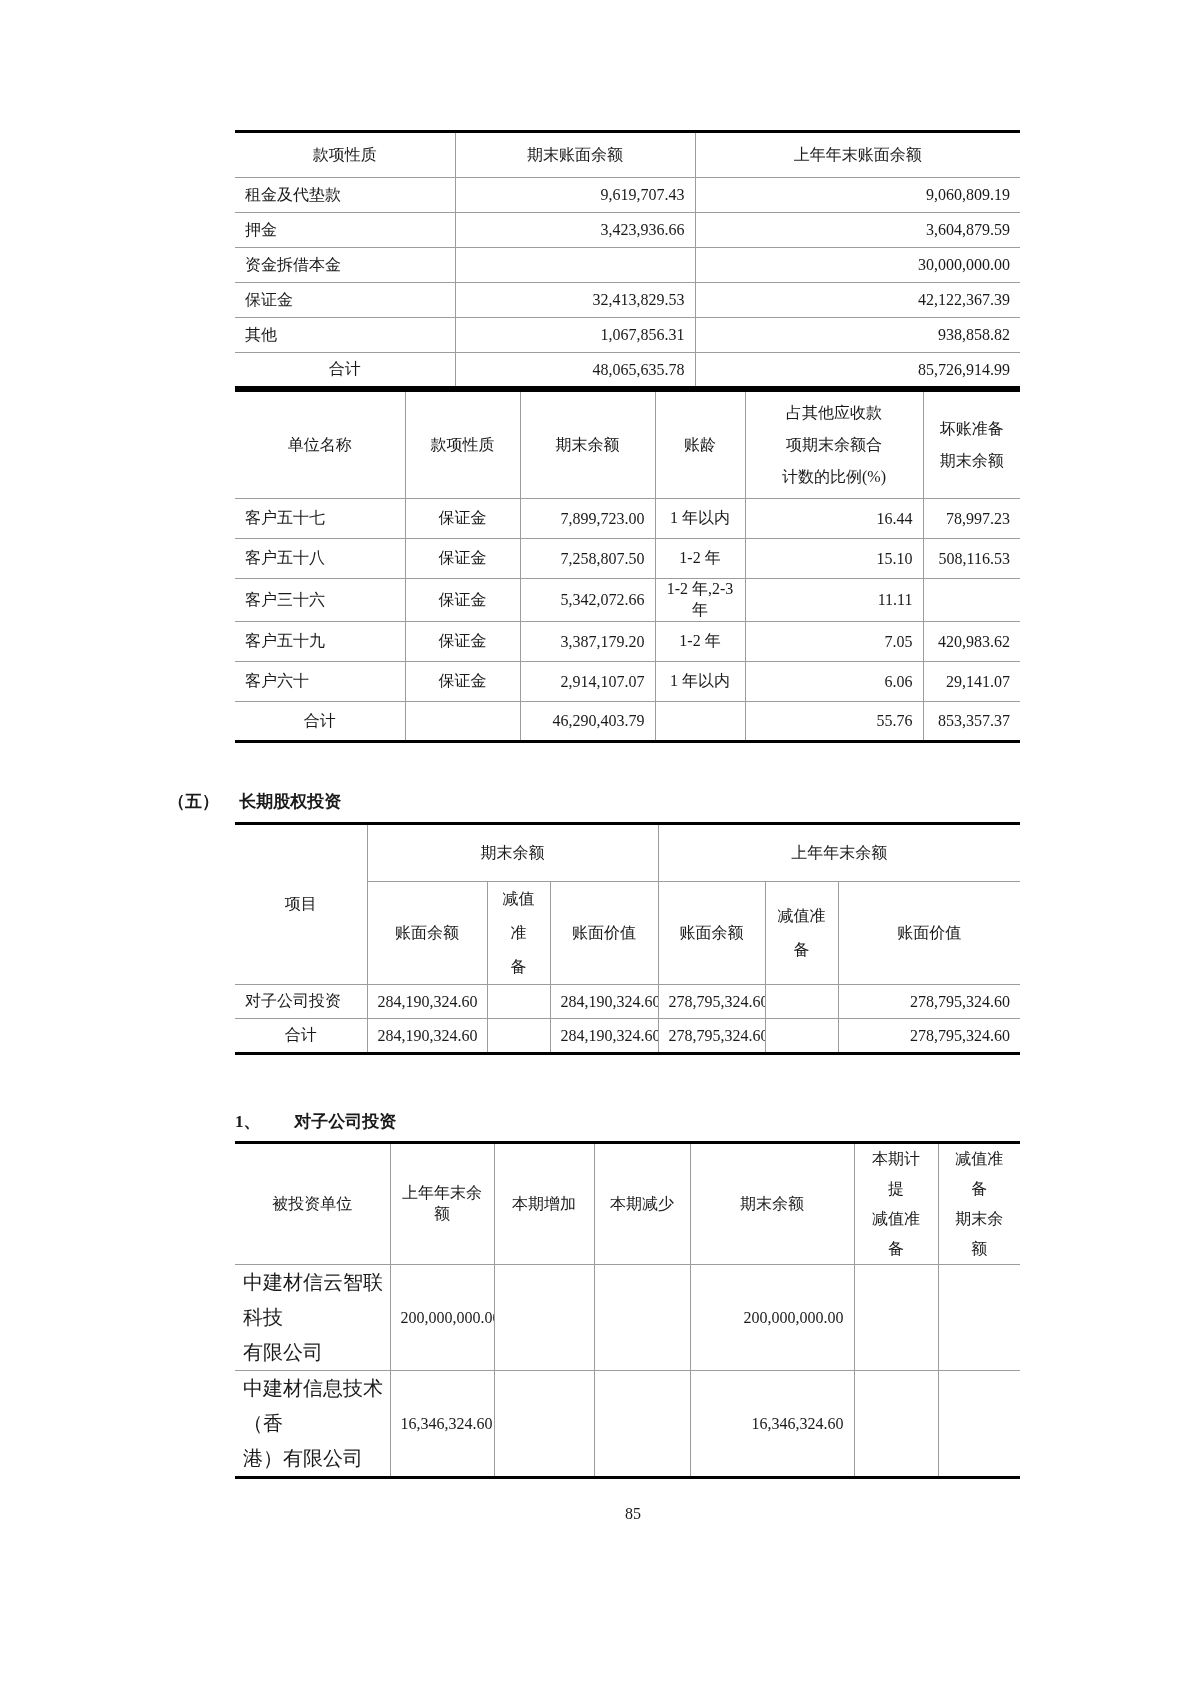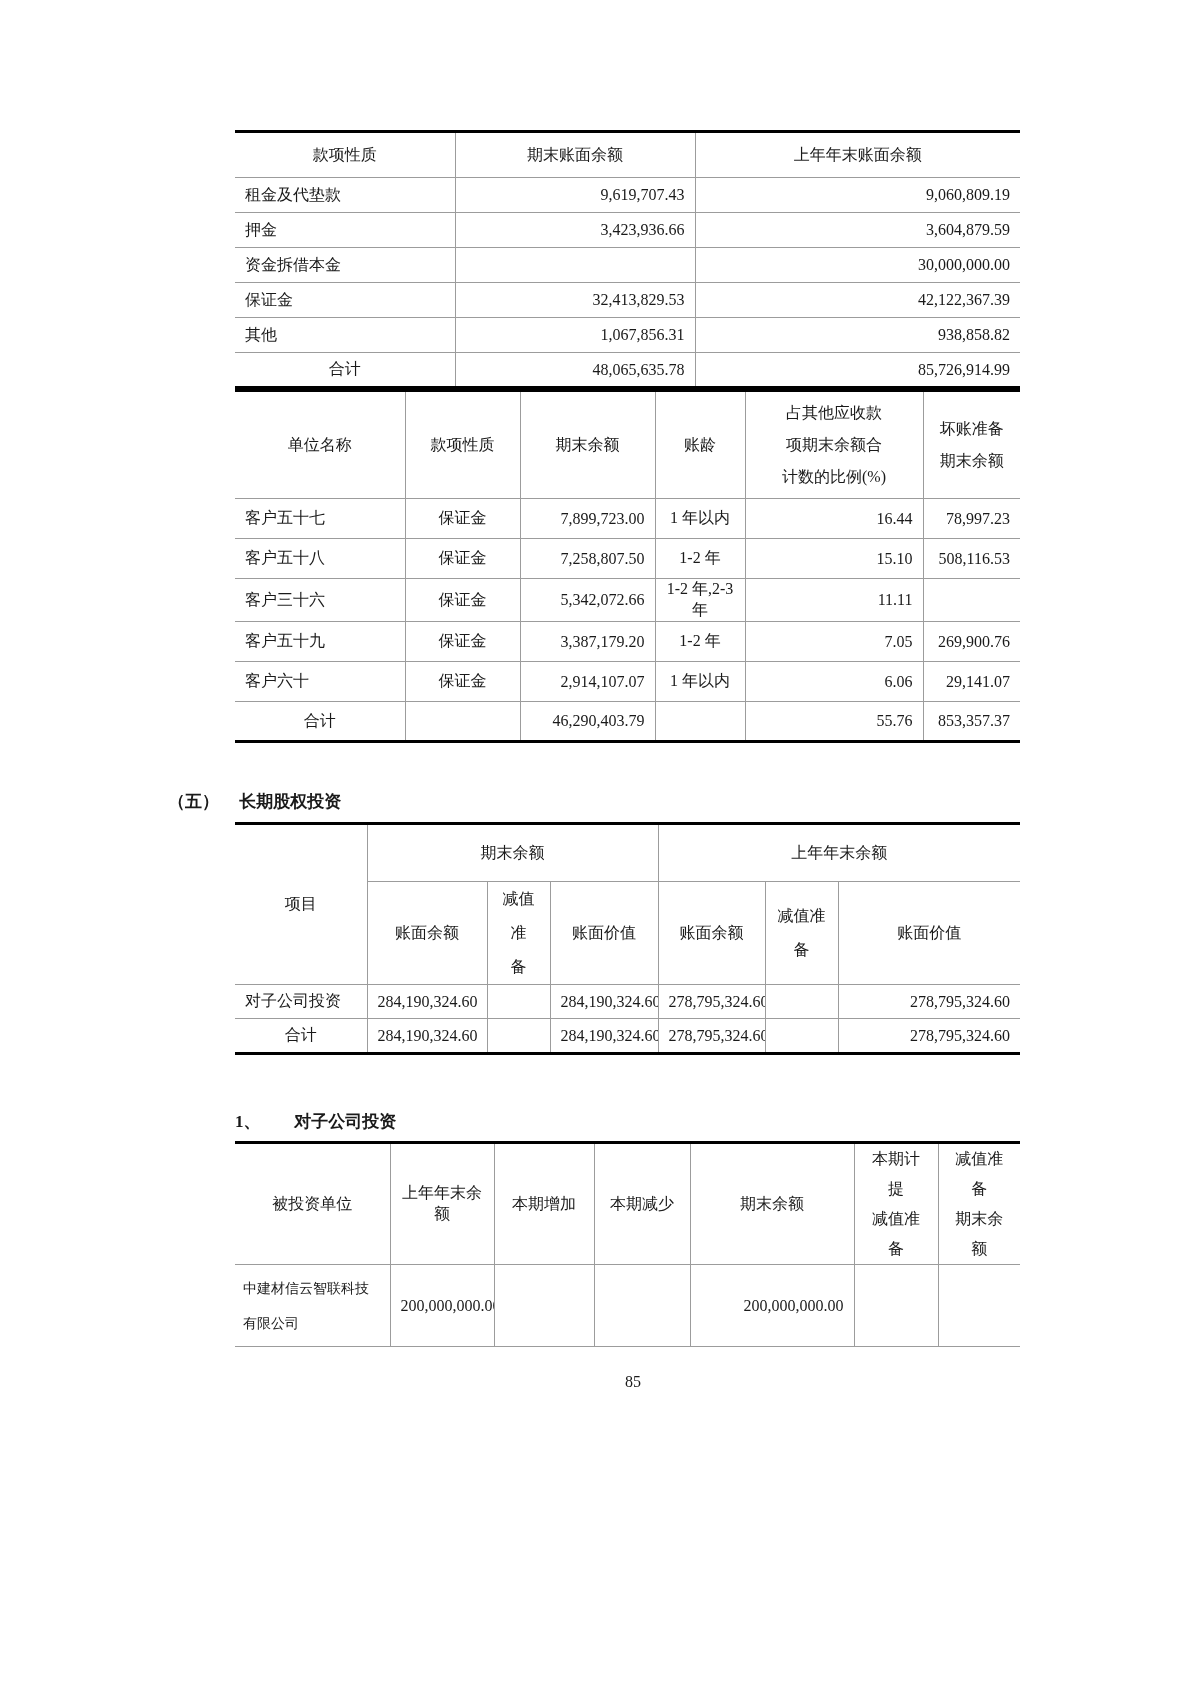--- a/index.html
+++ b/index.html
@@ -46,21 +46,21 @@
   .t2 tr.d td { height: 39px; }
   .t2 tr.t td { height: 38px; }
   
   .t3 tr.h1 td { height: 56px; }
   .t3 tr.h2 td { height: 70px; }
   .t3 tr.d td  { height: 33px; }
   .t3 tr.t td  { height: 33px; }
   
   .t4 tr.h td { height: 76px; }
   .t4 tr.d td { height: 81px; }
-  .t4 td.namecell { font-size: 14px; padding-right: 2px; padding-left: 8px; }
+  .t4 td.namecell { font-size: 20px; padding-right: 2px; padding-left: 8px; }
   
   .ml  div { line-height: 32px; }
   .ml2 div { line-height: 34px; }
   .ml2s div { line-height: 30px; }
   .name2 div { line-height: 35px; }
   
   .heading {
     font-weight: bold;
     font-size: 17px;
     line-height: 21px;
@@ -182,21 +182,21 @@
           <td class="c">1-2 年,2-3 年</td>
           <td class="r">11.11</td>
           <td class="r"></td>
         </tr>
         <tr class="d">
           <td class="l">客户五十九</td>
           <td class="c">保证金</td>
           <td class="r">3,387,179.20</td>
           <td class="c">1-2 年</td>
           <td class="r">7.05</td>
-          <td class="r">269,900.76</td>
+          <td class="r">420,983.62</td>
         </tr>
         <tr class="d">
           <td class="l">客户六十</td>
           <td class="c">保证金</td>
           <td class="r">2,914,107.07</td>
           <td class="c">1 年以内</td>
           <td class="r">6.06</td>
           <td class="r">29,141.07</td>
         </tr>
         <tr class="t bottom">
@@ -312,19 +312,33 @@
               <div>有限公司</div>
             </div>
           </td>
           <td class="r">200,000,000.00</td>
           <td class="r"></td>
           <td class="r"></td>
           <td class="r">200,000,000.00</td>
           <td class="r"></td>
           <td class="r"></td>
         </tr>
+        <tr class="d bottom">
+          <td class="l namecell">
+            <div class="name2">
+              <div>中建材信息技术（香</div>
+              <div>港）有限公司</div>
+            </div>
+          </td>
+          <td class="r">16,346,324.60</td>
+          <td class="r"></td>
+          <td class="r"></td>
+          <td class="r">16,346,324.60</td>
+          <td class="r"></td>
+          <td class="r"></td>
+        </tr>
       </tbody>
     </table>
 
   </div>
 
   <div class="pagenum">85</div>
 </div>
 
 </body></html>

